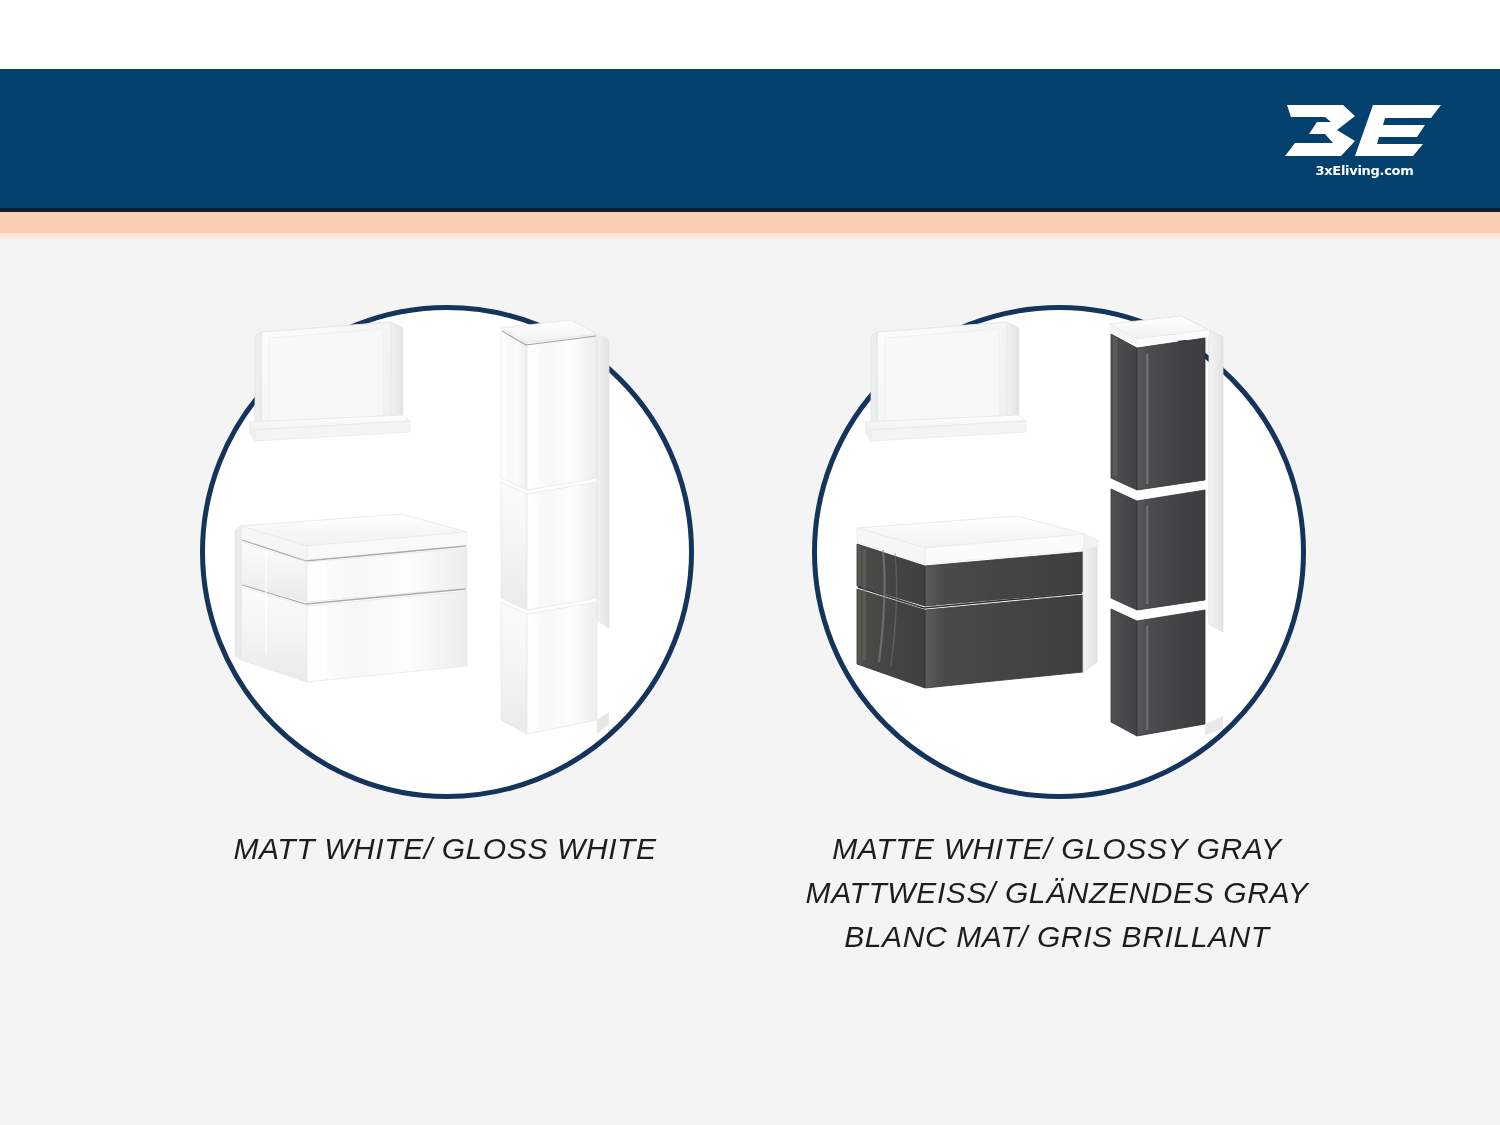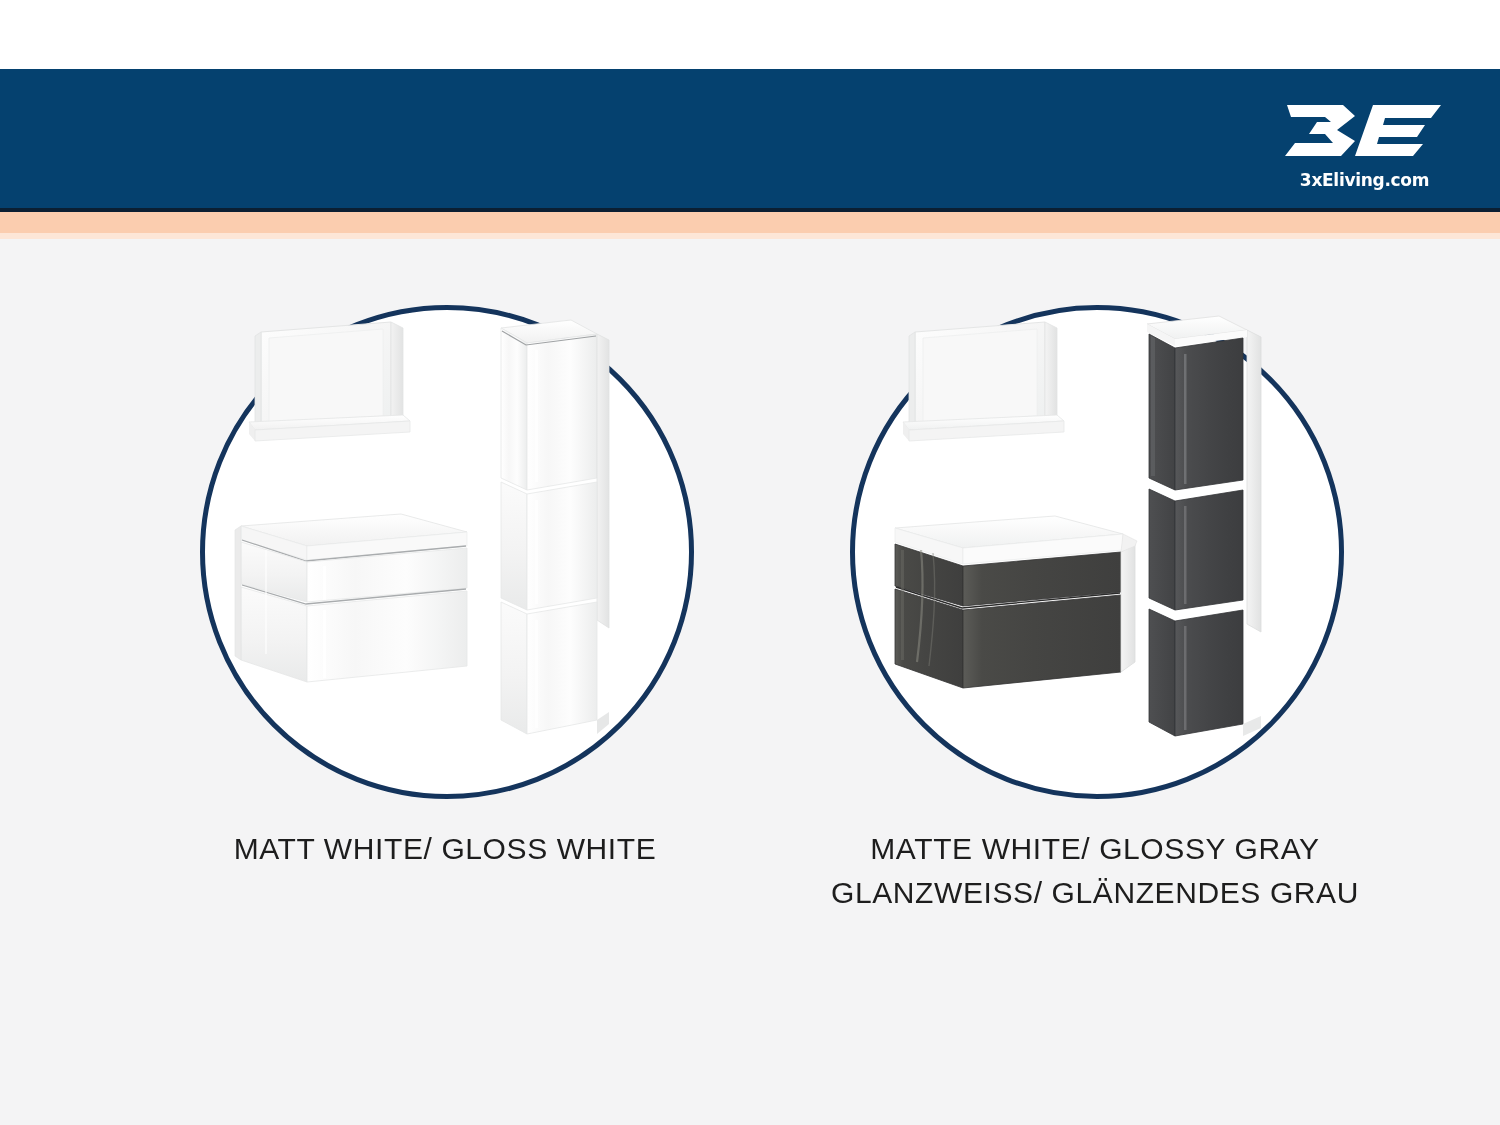--- a/index.html
+++ b/index.html
@@ -65,24 +65,24 @@
     flex-direction: column;
     align-items: center;
     justify-content: flex-start;
   }
   .logo-mark {
     width: 168px;
     height: 66px;
     display: block;
   }
   .logo-word {
-    margin-top: 10px;
+    margin-top: 2px;
     color: #ffffff;
     font-family: "DejaVu Sans", sans-serif;
-    font-size: 17px;
+    font-size: 13px;
     font-weight: 700;
     letter-spacing: -0.3px;
     line-height: 1;
     white-space: nowrap;
   }
 
   
   .content {
     position: absolute;
     left: 0;
@@ -93,21 +93,21 @@
   }
 
   
   .panel {
     position: absolute;
     top: 0;
     width: 640px;
     height: 886px;
   }
   .panel-left  { left: 125px; }
-  .panel-right { left: 775px; }
+  .panel-right { left: 737px; }
 
   .circle {
     position: absolute;
     top: 66px;
     left: 75px;
     width: 484px;
     height: 484px;
     border-radius: 50%;
     background: #ffffff;
     border: 5px solid #14345c;
@@ -130,20 +130,21 @@
     left: 0;
     top: 588px;
     width: 640px;
     text-align: center;
     color: #1d1d1d;
     font-family: "Liberation Sans", sans-serif;
     font-size: 30px;
     font-weight: 300;
     letter-spacing: 0.6px;
     line-height: 1.46;
+    font-style: italic;
   }
   .caption-line { display: block; white-space: nowrap; }
 </style>
 </head>
 <body>
 
 <div class="page">
 
   <div class="header-band"></div>
   <div class="header-rule"></div>
@@ -365,18 +366,19 @@
               <path d="M66,240 C70,280 66,320 62,352" fill="none" stroke="#8d8d84" stroke-width="2.2" opacity="0.55"></path>
               <path d="M78,243 C82,282 78,322 74,356" fill="none" stroke="#7d7d75" stroke-width="1.4" opacity="0.45"></path>
               <rect x="46" y="240" width="3" height="110" fill="#6e6e68" opacity="0.45"></rect>
             </g>
           </svg>
         </div>
       </div>
 
       <div class="caption">
         <span class="caption-line">MATTE WHITE/ GLOSSY GRAY</span>
-        <span class="caption-line">GLANZWEISS/ GLÄNZENDES GRAU</span>
+        <span class="caption-line">MATTWEISS/ GLÄNZENDES GRAY</span>
+        <span class="caption-line">BLANC MAT/ GRIS BRILLANT</span>
       </div>
     </div>
 
   </div>
 </div>
 
 </body></html>

